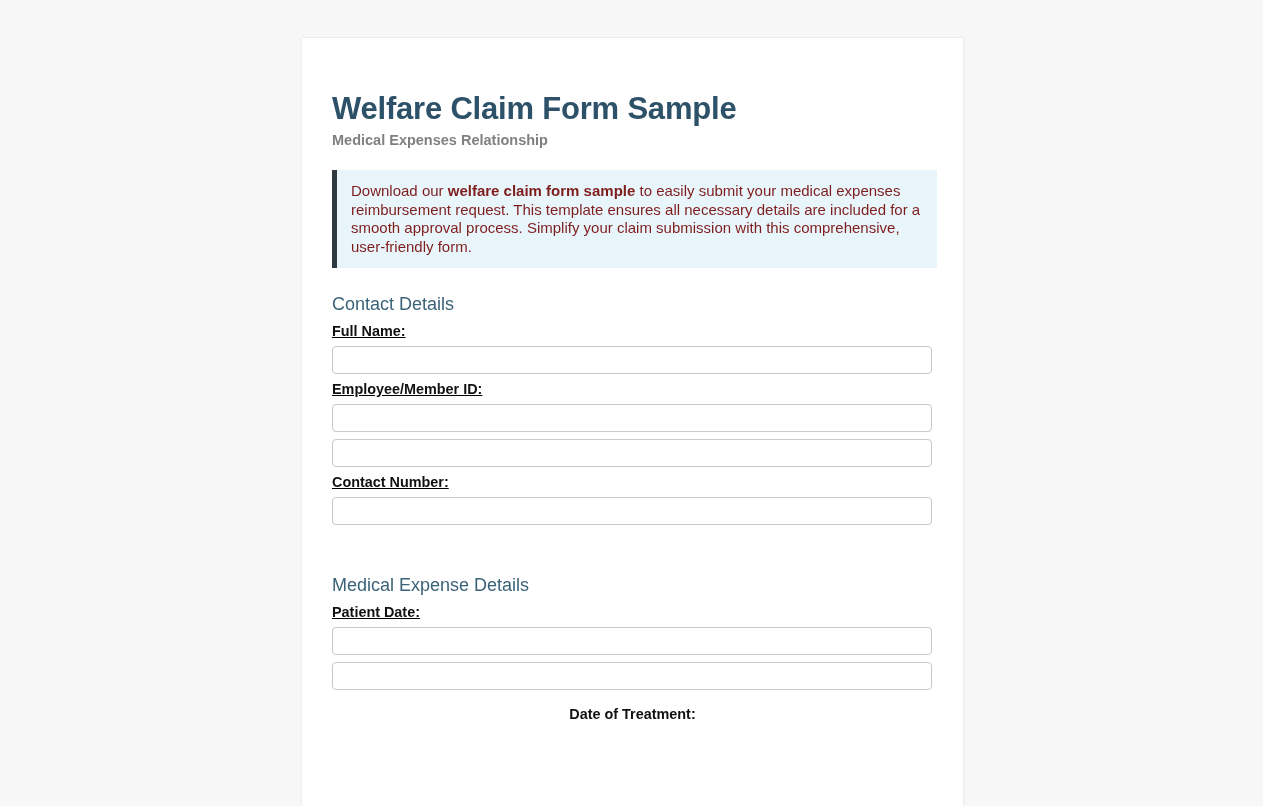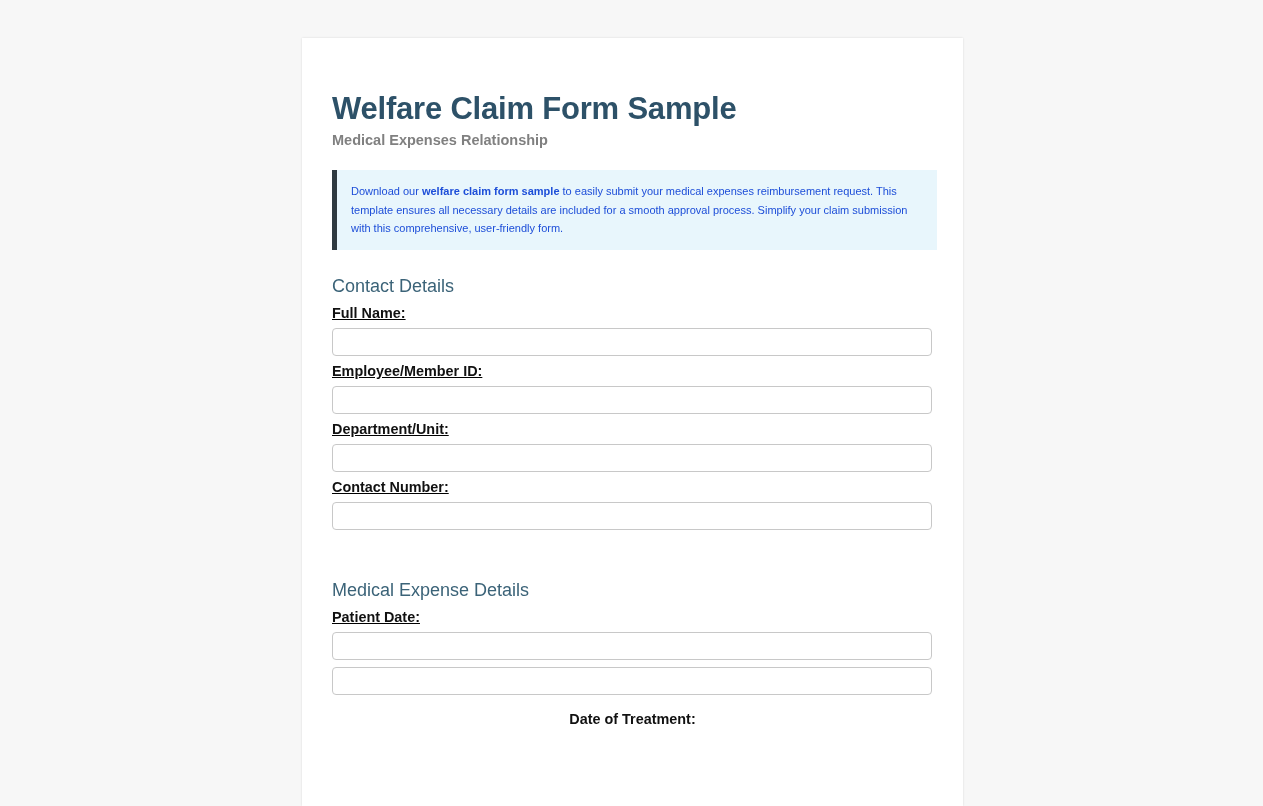--- a/index.html
+++ b/index.html
@@ -42,23 +42,23 @@
   .callout {
     margin-top: 22px;
     background: #e8f6fc;
     border-left: 5px solid #2f3a40;
     padding: 12px 14px 12px 14px;
     width: 572px;
     box-sizing: content-box;
   }
   .callout p {
     margin: 0;
-    font-size: 11px;
+    font-size: 15px;
     line-height: 18.6px;
-    color: #1d4ed8;
+    color: #7f1d1d;
   }
   .callout b {
     font-weight: bold;
   }
   h2.section-title {
     margin: 26px 0 0 0;
     font-size: 18px;
     font-weight: normal;
     color: #3b6378;
   }
@@ -121,21 +121,20 @@
       <label class="field-label">Full Name:</label>
       <input class="field-input" type="text" value="" style="">
     </div>
 
     <div class="field">
       <label class="field-label">Employee/Member ID:</label>
       <input class="field-input" type="text" value="" style="">
     </div>
 
     <div class="field">
-      <label class="field-label">Department/Unit:</label>
       <input class="field-input" type="text" value="" style="">
     </div>
 
     <div class="field">
       <label class="field-label">Contact Number:</label>
       <input class="field-input" type="text" value="" style="">
     </div>
 
     <div class="section-gap"></div>
 

